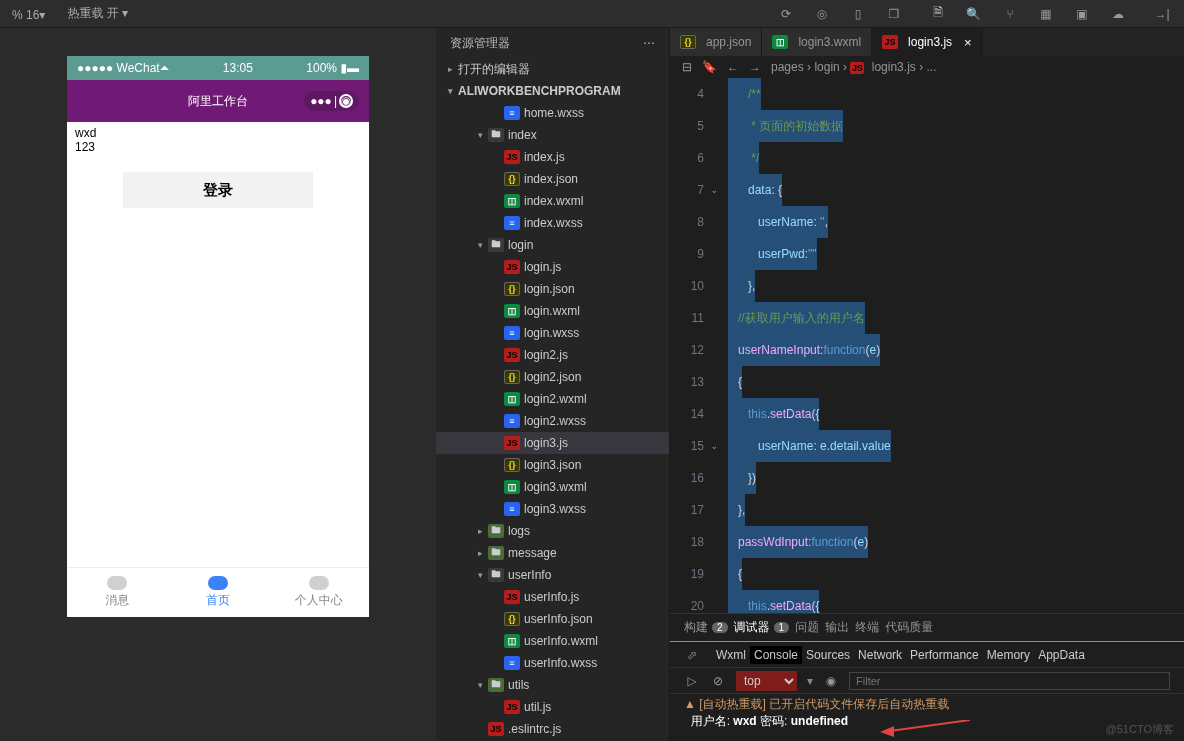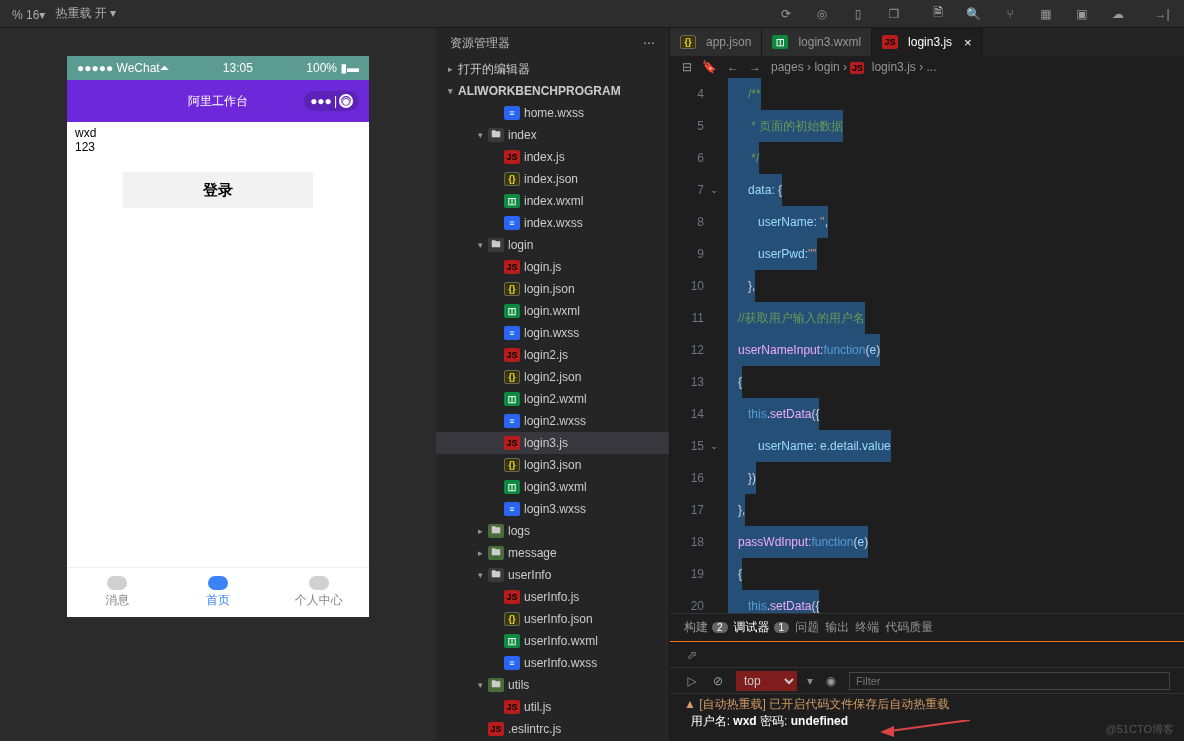--- a/index.html
+++ b/index.html
@@ -5,21 +5,21 @@
 *{margin:0;padding:0;box-sizing:border-box;font-family:-apple-system,"Segoe UI",Arial,sans-serif;font-size:12px}
 body{background:#1e1e1e;color:#ccc;width:1184px;height:741px;overflow:hidden;position:relative}
 .topbar{height:28px;background:#2d2d2d;display:flex;align-items:center;border-bottom:1px solid #1a1a1a}
 .tb-l{display:flex;align-items:flex-end;padding:0 12px;color:#aaa}
 .tb-r{display:flex;align-items:center;gap:20px;margin-left:auto;padding:0 14px}
 .ico{width:16px;height:16px;display:flex;align-items:center;justify-content:center;color:#999;cursor:pointer}
 .main{display:flex;height:713px}
 .sim-col{width:436px;background:#2b2b2b;display:flex;flex-direction:column;align-items:center}
 .sim{width:302px;height:561px;background:#fff;margin-top:28px;display:flex;flex-direction:column;position:relative}
 .sim-sb{height:24px;background:#5b9b91;color:#fff;display:flex;align-items:center;justify-content:space-between;padding:0 10px;font-size:11px}
-.sim-tb{height:42px;background:#6d28d9;display:flex;align-items:center;justify-content:center;position:relative;color:#fff;font-size:14px}
+.sim-tb{height:42px;background:#701a75;display:flex;align-items:center;justify-content:center;position:relative;color:#fff;font-size:14px}
 .sim-menu{position:absolute;right:10px;display:flex;align-items:center;gap:2px;background:rgba(0,0,0,.15);border-radius:14px;padding:3px 6px}
 .sim-body{flex:1;background:#fff;padding:4px 8px;color:#000;font-size:13px}
 .sim-btn{margin:18px auto;width:190px;height:36px;background:#f2f2f2;display:flex;align-items:center;justify-content:center;font-weight:bold;font-size:15px}
 .sim-tabs{height:50px;border-top:1px solid #eee;display:flex}
 .sim-tab{flex:1;display:flex;flex-direction:column;align-items:center;justify-content:center;gap:2px;font-size:11px;color:#888}
 .sim-tab.active{color:#3b82f6}
 .tab-ico{width:20px;height:14px;border-radius:7px}
 .explorer{width:234px;background:#252526;display:flex;flex-direction:column;color:#ccc;border-right:1px solid #1a1a1a}
 .exp-hdr{height:30px;display:flex;align-items:center;padding:0 14px;color:#bbb;font-size:12px}
 .exp-hdr .dots-icon{margin-left:auto;cursor:pointer}
@@ -65,21 +65,21 @@
 .arrow{position:absolute;left:880px;top:720px}
 .watermark{position:absolute;right:10px;bottom:4px;color:#555;font-size:11px}
 </style>
 </head>
 <body>
 
 <div class="topbar">
   <div class="tb-l">
     <span>% 16</span>
     <span>▾</span>
-    <span style="margin-left:10px"><span>热重载 开</span> <span>▾</span></span>
+    <span style="margin-left:22px"><span>热重载 开</span> <span>▾</span></span>
   </div>
   <div class="tb-r">
     <span class="ico">⟳</span>
     <span class="ico">◎</span>
     <span class="ico">▯</span>
     <span class="ico">❐</span>
     <span class="ico" style="margin-left:8px;color:#ddd">🗎</span>
     <span class="ico">🔍</span>
     <span class="ico">⑂</span>
     <span class="ico">▦</span>
@@ -397,20 +397,21 @@
       <div class="p-tabs" id="ptabs">
           <span class="p-tab">构建 <span class="bdg">2</span></span>
           <span class="p-tab active">调试器 <span class="bdg">1</span></span>
           <span class="p-tab">问题</span>
           <span class="p-tab">输出</span>
           <span class="p-tab">终端</span>
           <span class="p-tab">代码质量</span>
         </div>
       <div class="dt-tabs">
         <span class="ico">⬀</span>
+        <span id="dtabs"><span class="dt-tab">Wxml</span><span class="dt-tab active">Console</span><span class="dt-tab">Sources</span><span class="dt-tab">Network</span><span class="dt-tab">Performance</span><span class="dt-tab">Memory</span><span class="dt-tab">AppData</span></span>
       </div>
       <div class="dt-bar">
         <span class="ico">▷</span>
         <span class="ico">⊘</span>
         <select class="dt-sel"><option>top</option></select>
         <span style="color:#888">▾</span>
         <span class="ico">◉</span>
         <input class="dt-flt" placeholder="Filter" style="">
       </div>
       <div class="console">

